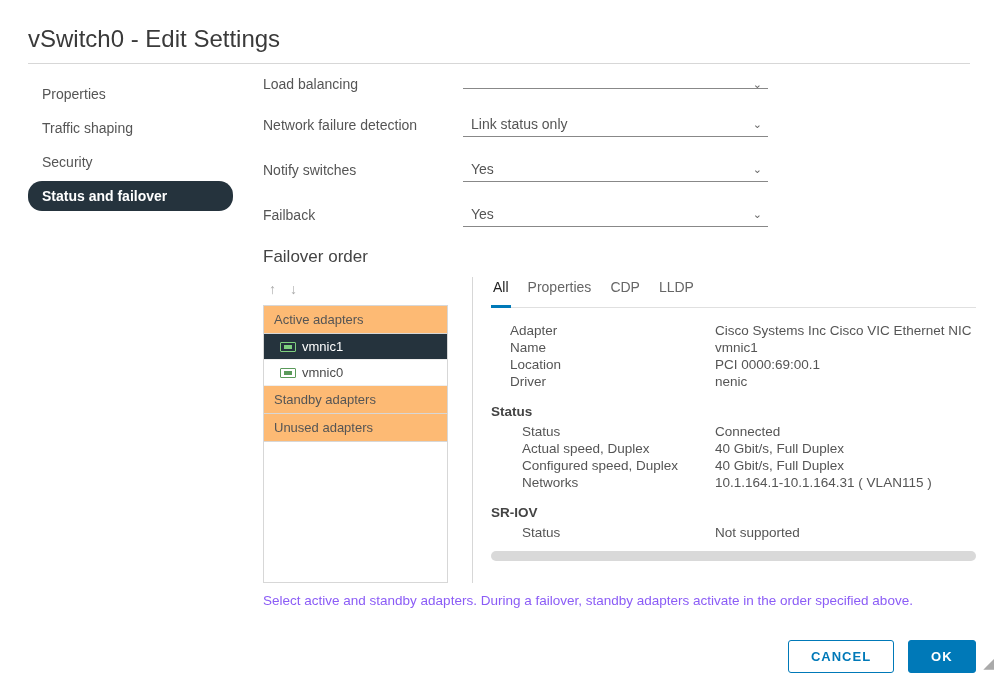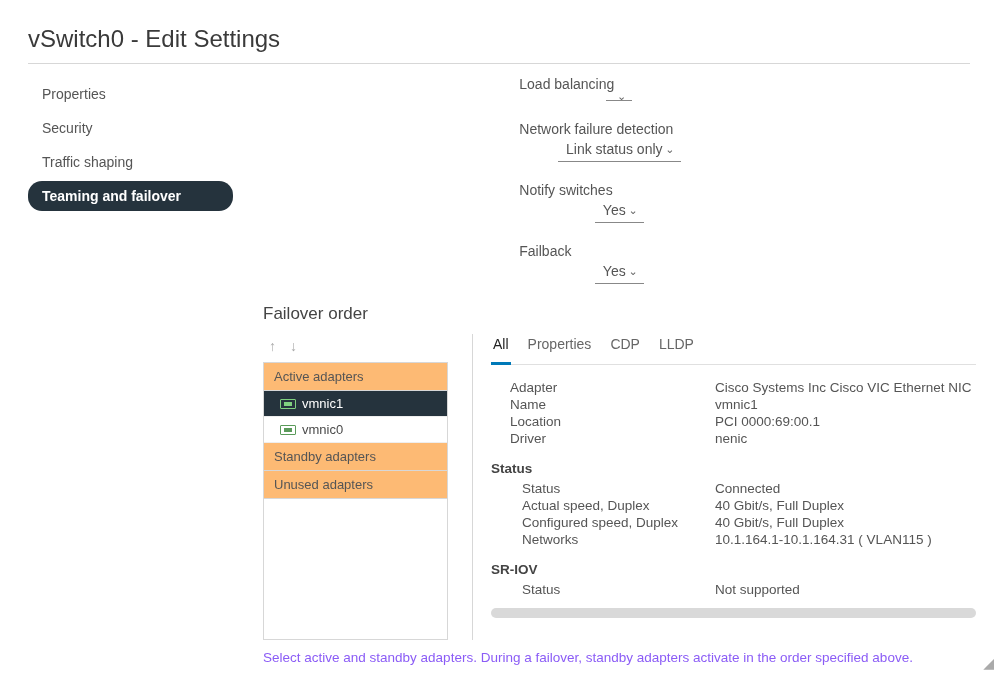--- a/index.html
+++ b/index.html
@@ -46,21 +46,20 @@
     font-weight: 600;
   }
   .main {
     flex: 1;
     padding-top: 2px;
   }
   .form-row {
     display: flex;
     align-items: center;
     margin-bottom: 20px;
-    flex-direction: column;
   }
   .form-label {
     width: 200px;
     flex-shrink: 0;
     color: #555;
   }
   .select {
     flex: 1;
     max-width: 305px;
     position: relative;
@@ -241,23 +240,23 @@
 </style>
 </head>
 <body>
 
 <div class="dialog-title">vSwitch0 - Edit Settings</div>
 <hr class="title-rule">
 
 <div class="columns">
   <div class="sidebar">
     <div class="sidebar-item">Properties</div>
+    <div class="sidebar-item">Traffic shaping</div>
     <div class="sidebar-item">Security</div>
-    <div class="sidebar-item">Traffic shaping</div>
-    <div class="sidebar-item active">Teaming and failover</div>
+    <div class="sidebar-item active">Status and failover</div>
   </div>
 
   <div class="main">
 
     <div class="form-row">
       <div class="form-label">Load balancing</div>
       <div class="select">
         <span class="chev">⌄</span>
       </div>
     </div>

